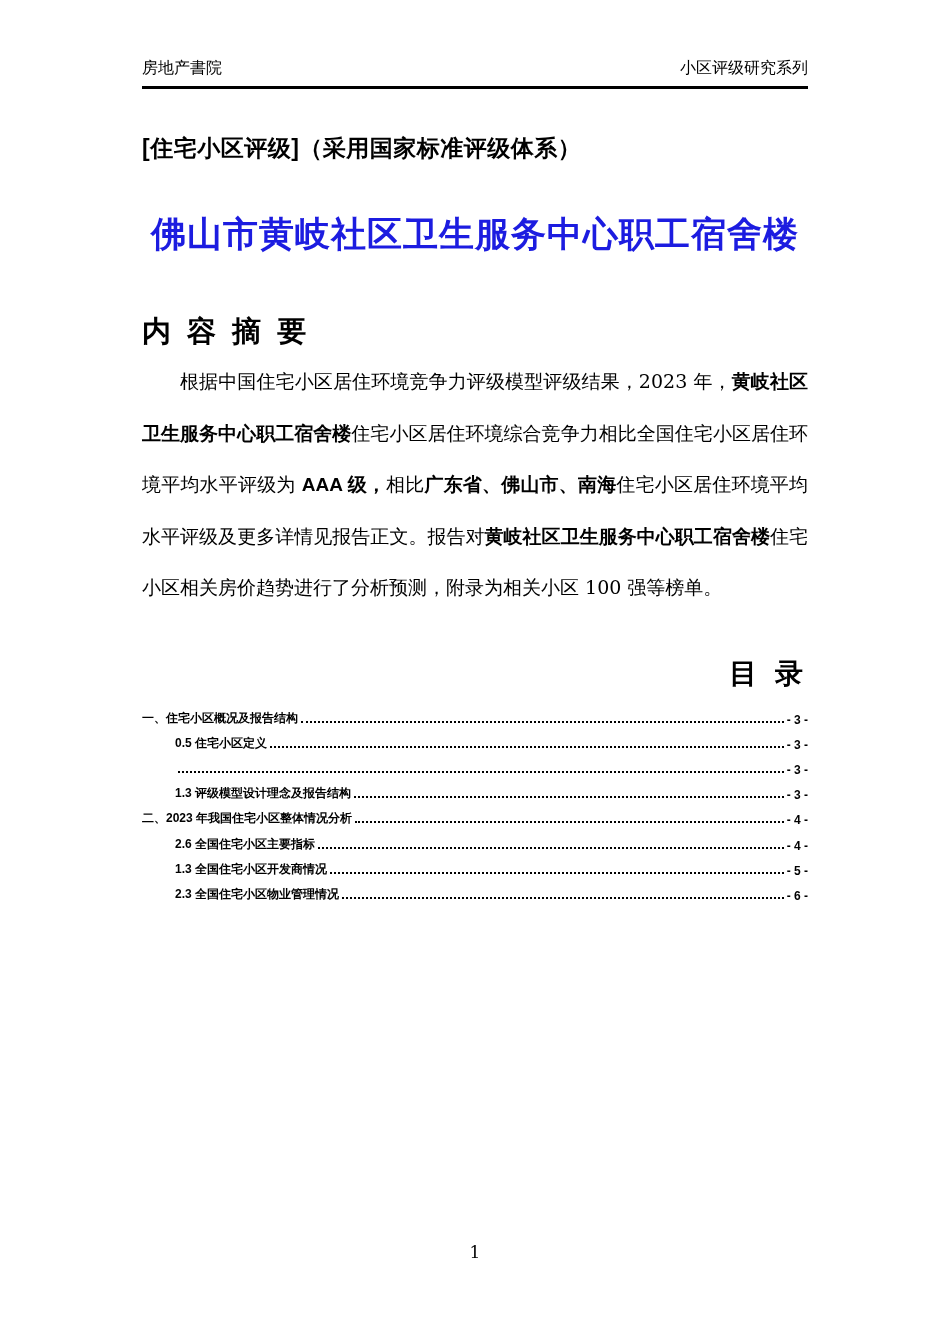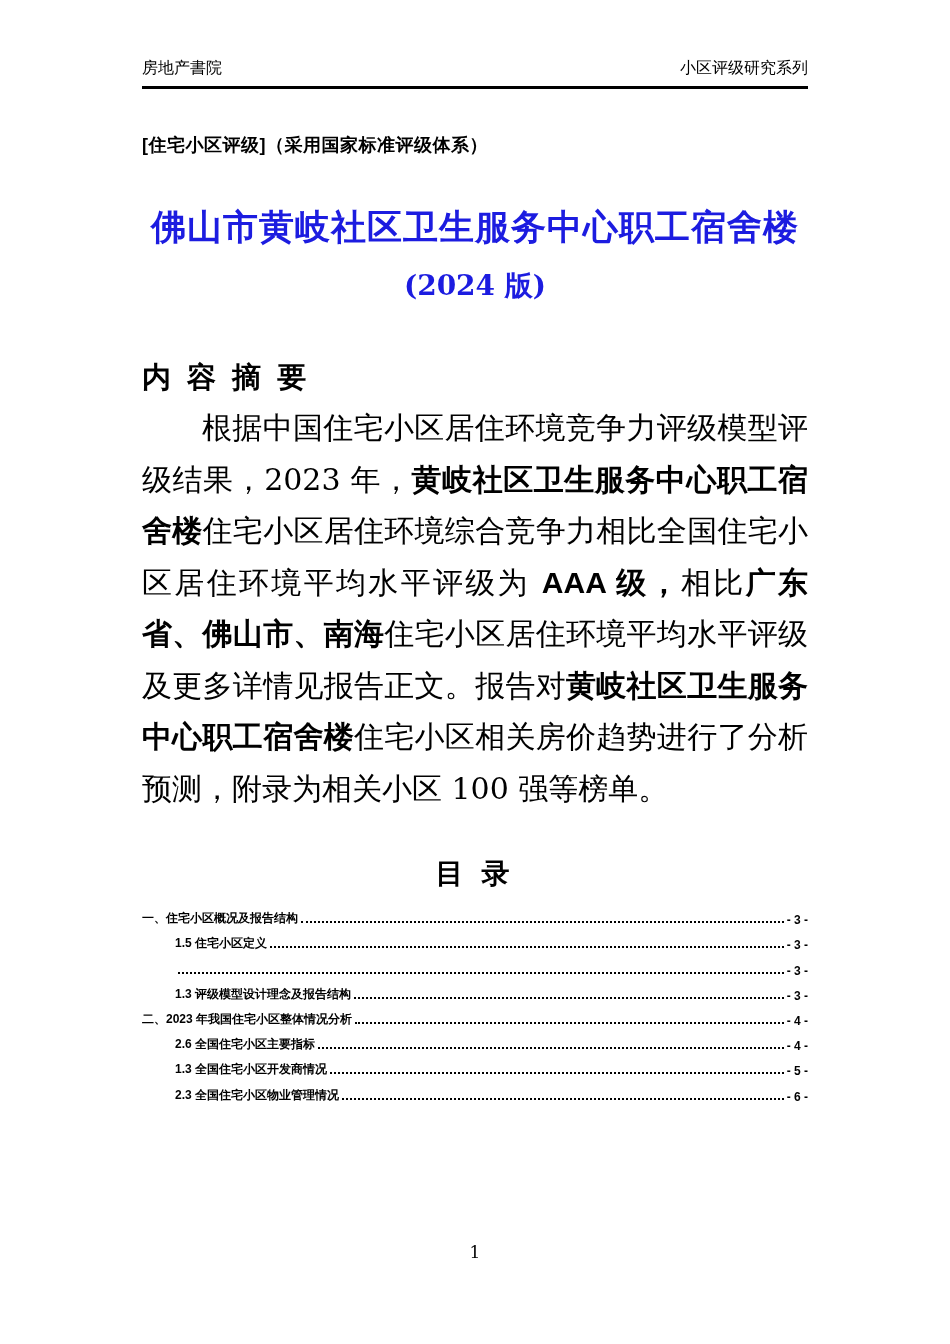--- a/index.html
+++ b/index.html
@@ -28,21 +28,21 @@
     font-family: "Liberation Sans", sans-serif;
     font-size: 16px;
     padding-bottom: 7px;
     border-bottom: 3px solid #000000;
   }
   
   .bracket-line {
     margin-top: 44px;
     font-family: "Liberation Sans", sans-serif;
     font-weight: bold;
-    font-size: 18px;
+    font-size: 23px;
     letter-spacing: 0.5px;
   }
   
   .title-block {
     margin-top: 94px;
     text-align: center;
     font-weight: bold;
     font-size: 35px;
     line-height: 57px;
     letter-spacing: 1px;
@@ -59,33 +59,33 @@
     margin-top: 49px;
     text-align: left;
     font-family: "Liberation Sans", sans-serif;
     font-weight: bold;
     font-size: 29px;
     line-height: 40px;
     letter-spacing: 4px;
   }
   .abstract-para {
     margin-top: 5px;
-    font-size: 30px;
+    font-size: 19px;
     line-height: 51.5px;
     text-align: justify;
     text-indent: 2em;
   }
   .abstract-para .em {
     font-family: "Liberation Sans", sans-serif;
     font-weight: bold;
   }
   
   .toc-heading {
     margin-top: 40px;
-    text-align: center;
+    text-align: right;
     font-family: "Liberation Sans", sans-serif;
     font-weight: bold;
     font-size: 28px;
     line-height: 40px;
     letter-spacing: 5px;
   }
   .toc-list { margin-top: 8px; }
   .toc-row {
     display: flex;
     align-items: flex-end;
@@ -121,36 +121,35 @@
     <div class="running-header">
       <span>房地产書院</span>
       <span>小区评级研究系列</span>
     </div>
 
     <div class="bracket-line">[住宅小区评级]（采用国家标准评级体系）</div>
 
     <div class="title-block" style="color: rgb(28, 28, 224); margin-top: 41px;">
       <div>佛山市黄岐社区卫生服务中心职工宿舍楼</div>
     </div>
-    <div class="edition" style="color: rgb(28, 28, 224);">(2024 版)</div>
 
     <div class="abstract-heading">内 容 摘 要</div>
     <p class="abstract-para"><span>根据中国住宅小区居住环境竞争力评级模型评级结果，2023 年，</span><span class="em">黄岐社区卫生服务中心职工宿舍楼</span><span>住宅小区居住环境综合竞争力相比全国住宅小区居住环境平均水平评级为 </span><span class="em">AAA 级，</span><span>相比</span><span class="em">广东省、佛山市、南海</span><span>住宅小区居住环境平均水平评级及更多详情见报告正文。报告对</span><span class="em">黄岐社区卫生服务中心职工宿舍楼</span><span>住宅小区相关房价趋势进行了分析预测，附录为相关小区 100 强等榜单。</span></p>
 
     <div class="toc-heading">目 录</div>
     <div class="toc-list">
 
       <div class="toc-row lvl1">
         <span>一、住宅小区概况及报告结构</span>
         <span class="toc-leader"></span>
         <span class="toc-page">- 3 -</span>
       </div>
 
       <div class="toc-row lvl2">
-        <span>1.5 住宅小区定义</span>
+        <span>0.5 住宅小区定义</span>
         <span class="toc-leader"></span>
         <span class="toc-page">- 3 -</span>
       </div>
 
       <div class="toc-row lvl2">
         <span class="toc-leader"></span>
         <span class="toc-page">- 3 -</span>
       </div>
 
       <div class="toc-row lvl2">

